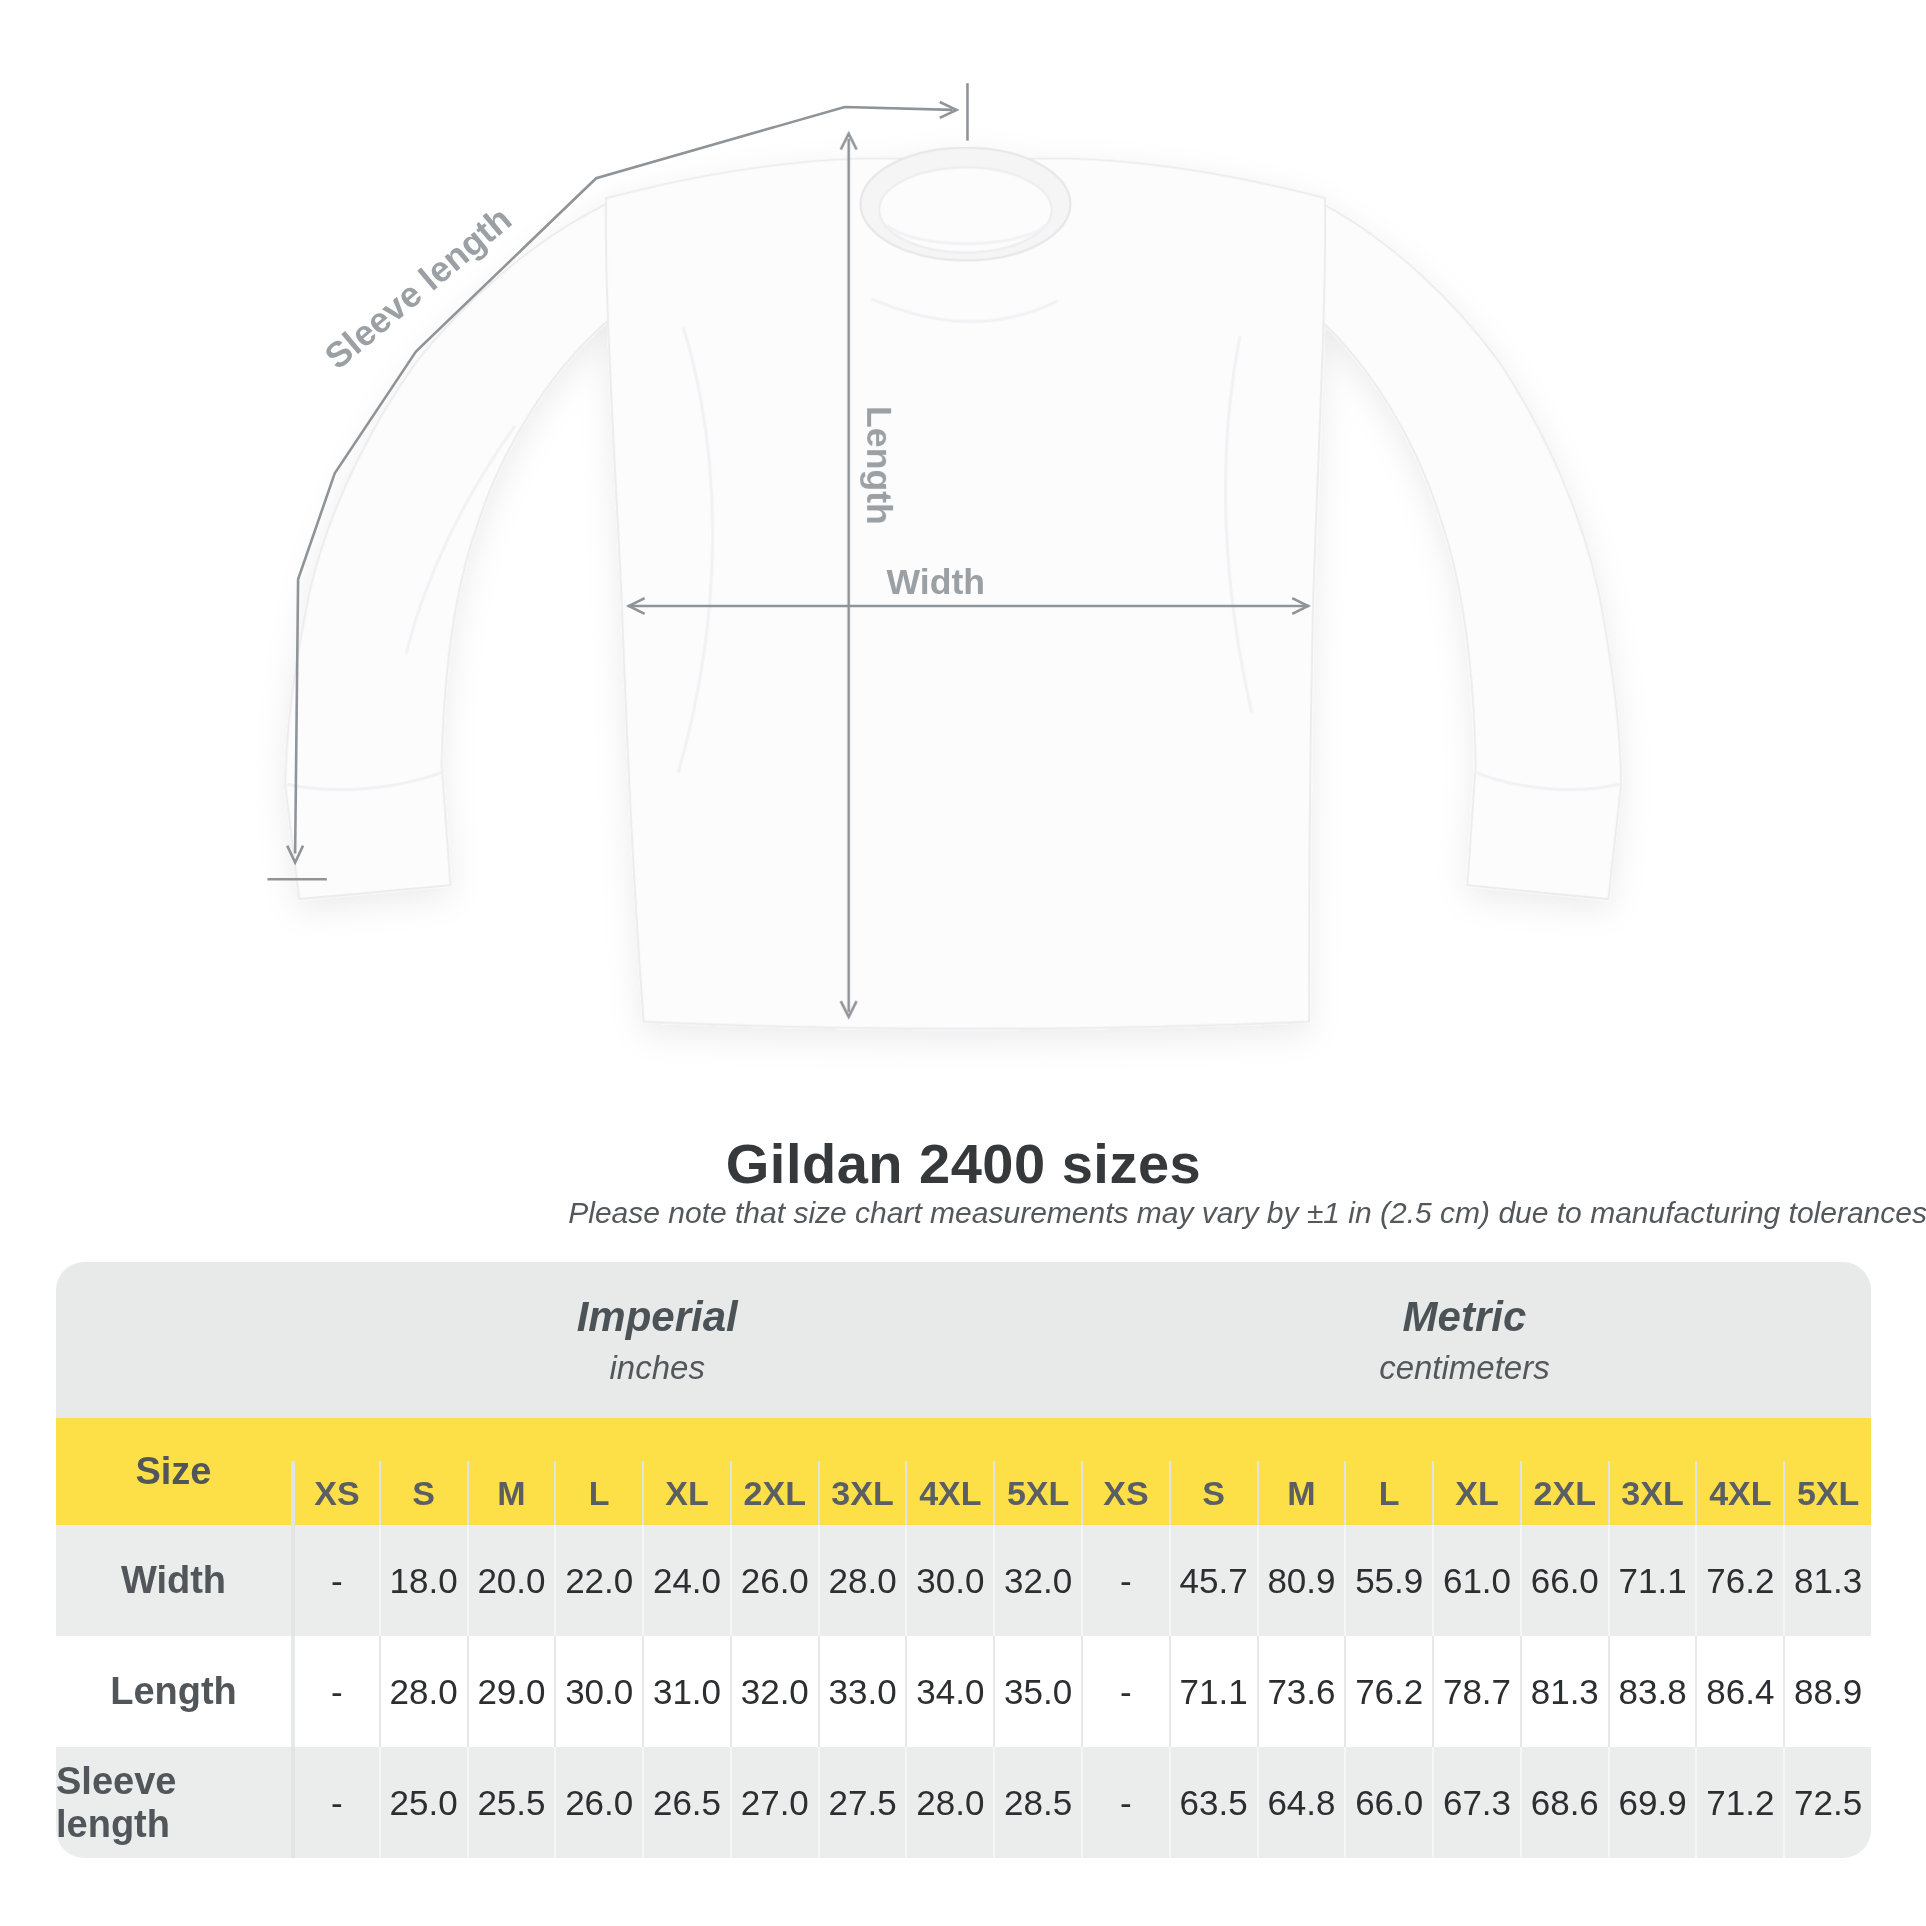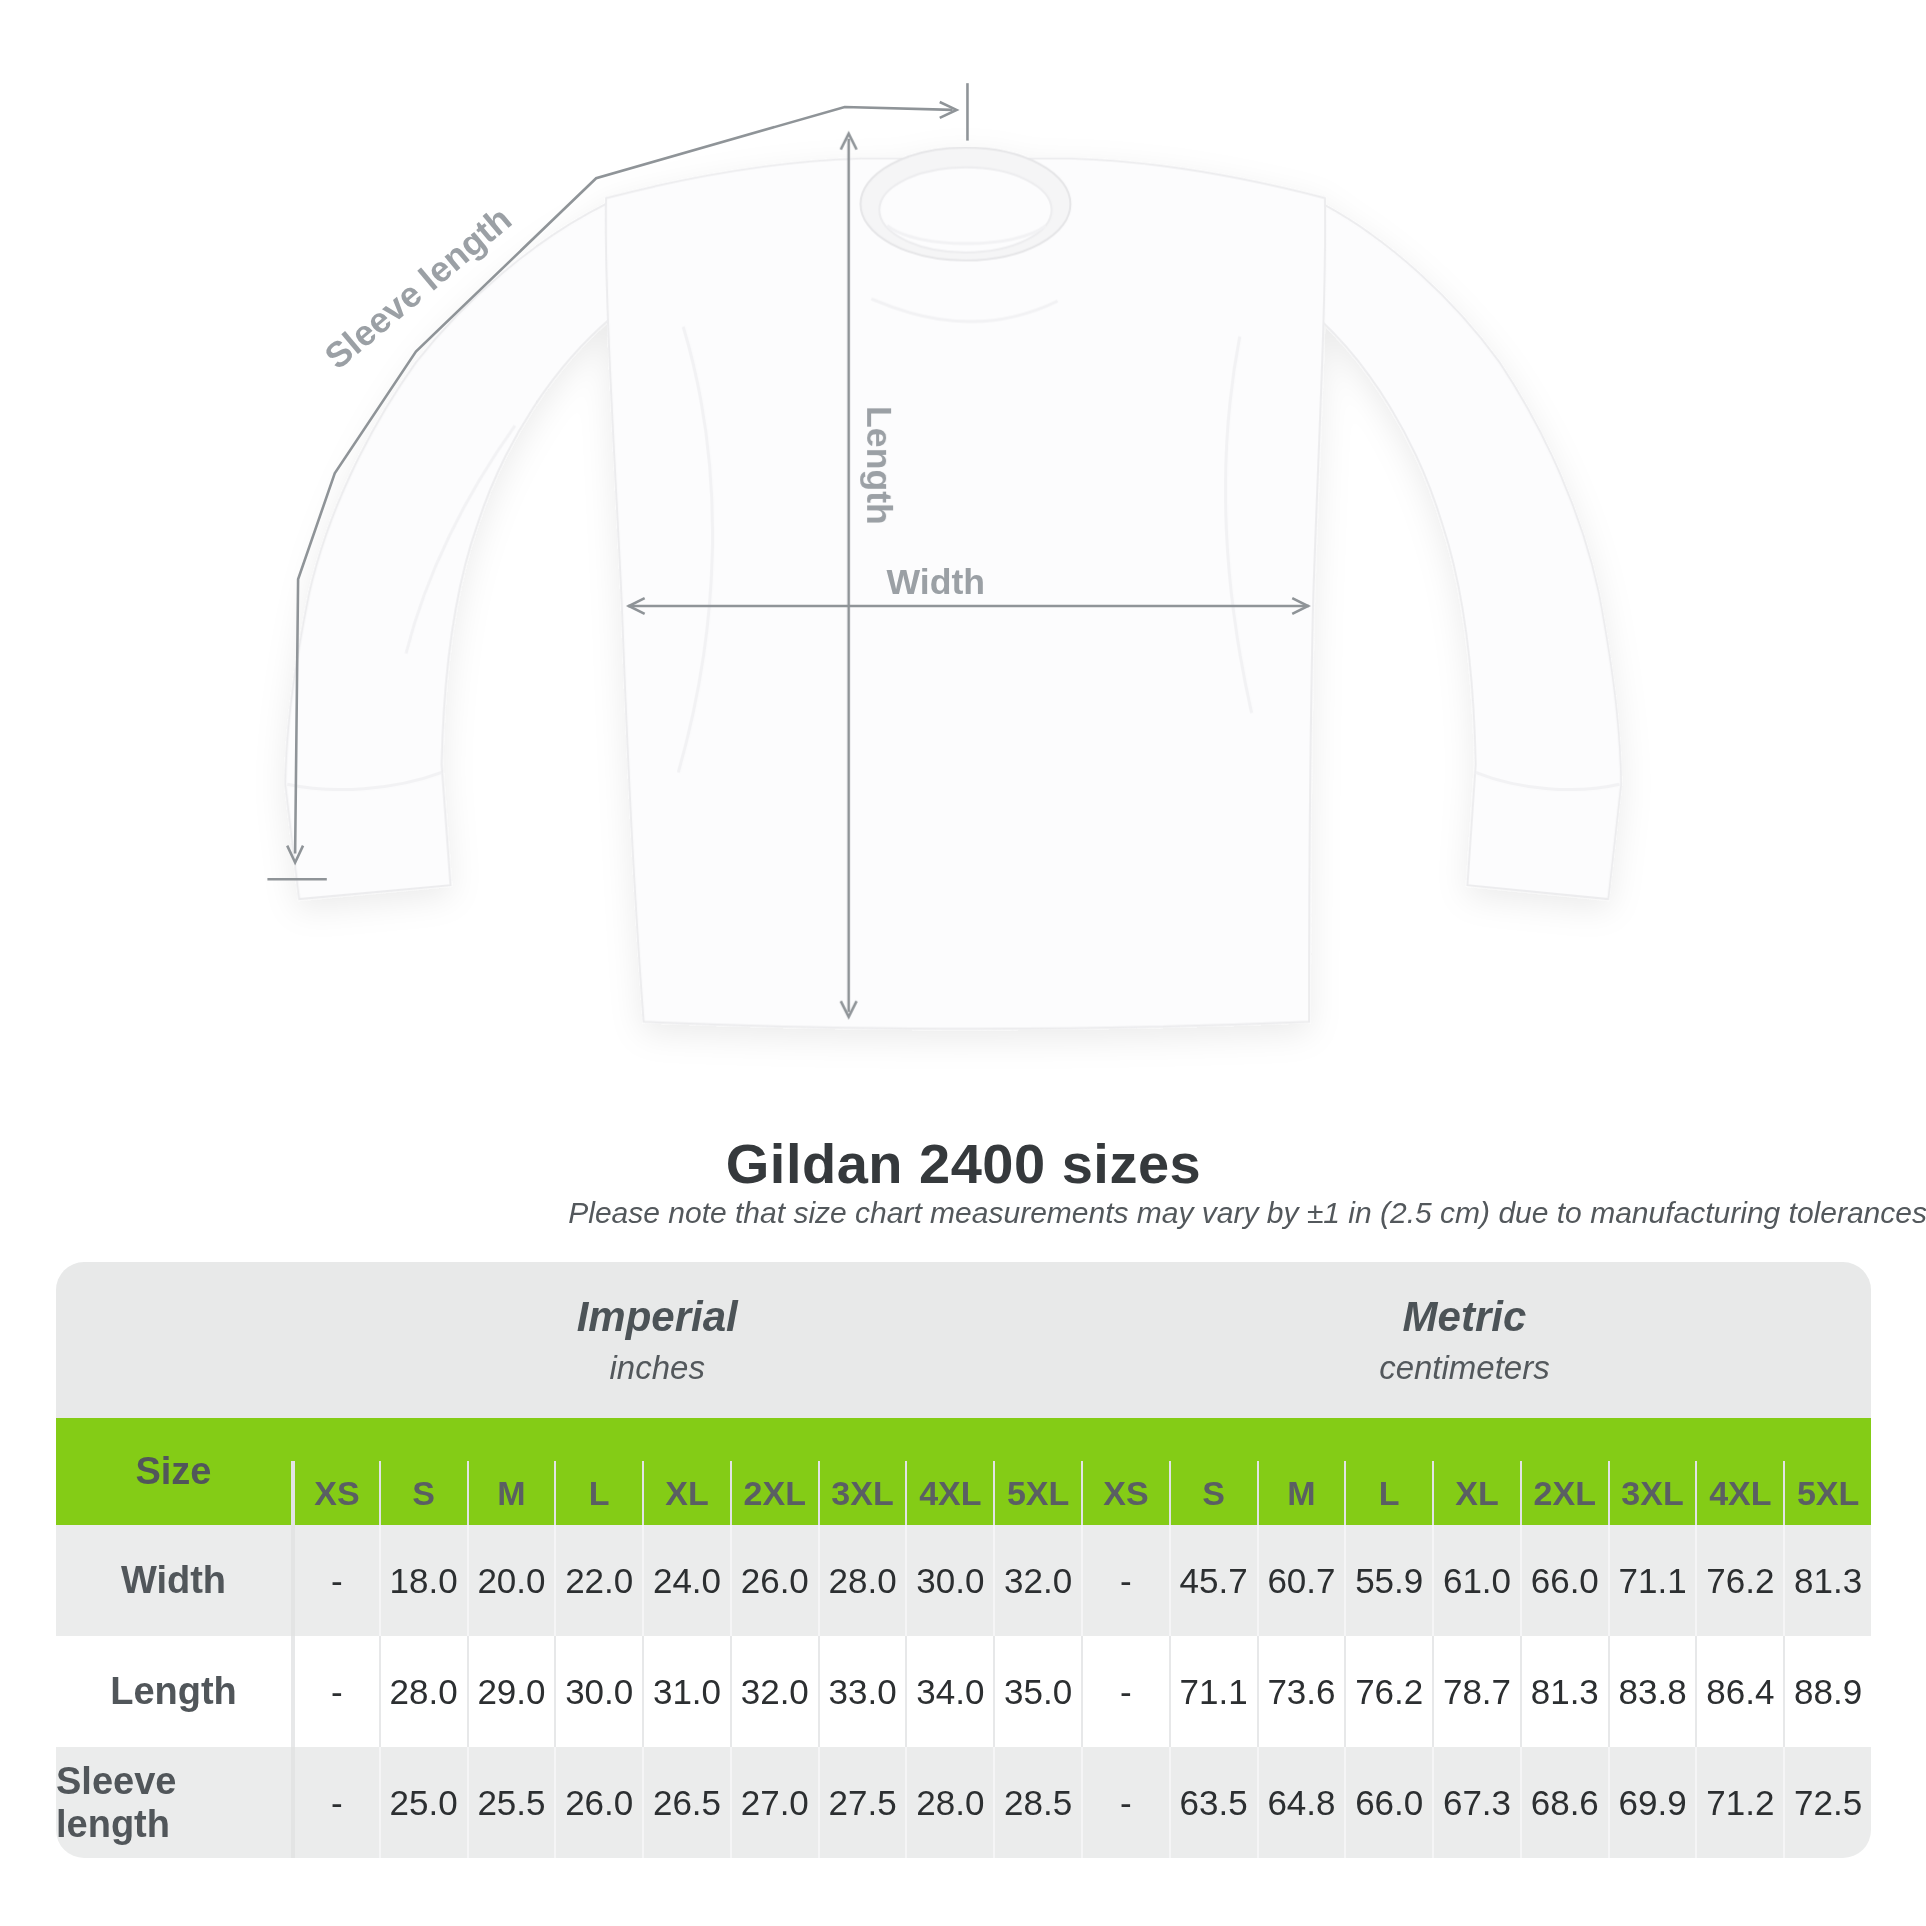--- a/index.html
+++ b/index.html
@@ -28,21 +28,21 @@
     position:relative;height:156px;background:#e8e9e9;
     border-radius:28px 28px 0 0;
   }
   .unit-group{
     position:absolute;top:0;height:100%;transform:translateX(-50%);
     display:flex;flex-direction:column;align-items:center;justify-content:center;gap:8px;
   }
   .unit-name{font-size:42px;font-weight:bold;font-style:italic;color:#4c5357;}
   .unit-sub{font-size:33px;font-style:italic;color:#53585c;}
   .t-row{display:grid;grid-template-columns:235px repeat(18,1fr);}
-  .t-row.head{height:107px;background:#84cc16;}
+  .t-row.head{height:107px;background:#fde047;}
   .t-row.data{height:111px;}
   .cell{display:flex;align-items:center;justify-content:center;}
   .head .cell + .cell{border-left:2px solid #e2e3e4;}
   .head .cell:nth-child(2){border-left-width:4px;}
   .row-gray .cell{background:#ebecec;}
   .row-gray .cell + .cell{border-left:2px solid #f5f5f6;}
   .row-gray .cell:nth-child(2){border-left:4px solid #e3e4e4;}
   .row-white .cell{background:#fff;}
   .row-white .cell + .cell{border-left:2px solid #e7e8e9;}
   .row-white .cell:nth-child(2){border-left-width:4px;}
@@ -170,21 +170,21 @@
           <div class="cell value">18.0</div>
           <div class="cell value">20.0</div>
           <div class="cell value">22.0</div>
           <div class="cell value">24.0</div>
           <div class="cell value">26.0</div>
           <div class="cell value">28.0</div>
           <div class="cell value">30.0</div>
           <div class="cell value">32.0</div>
           <div class="cell value">-</div>
           <div class="cell value">45.7</div>
-          <div class="cell value">60.7</div>
+          <div class="cell value">80.9</div>
           <div class="cell value">55.9</div>
           <div class="cell value">61.0</div>
           <div class="cell value">66.0</div>
           <div class="cell value">71.1</div>
           <div class="cell value">76.2</div>
           <div class="cell value">81.3</div>
         </div>
         <div class="t-row data row-white">
           <div class="cell label">Length</div>
           <div class="cell value">-</div>

